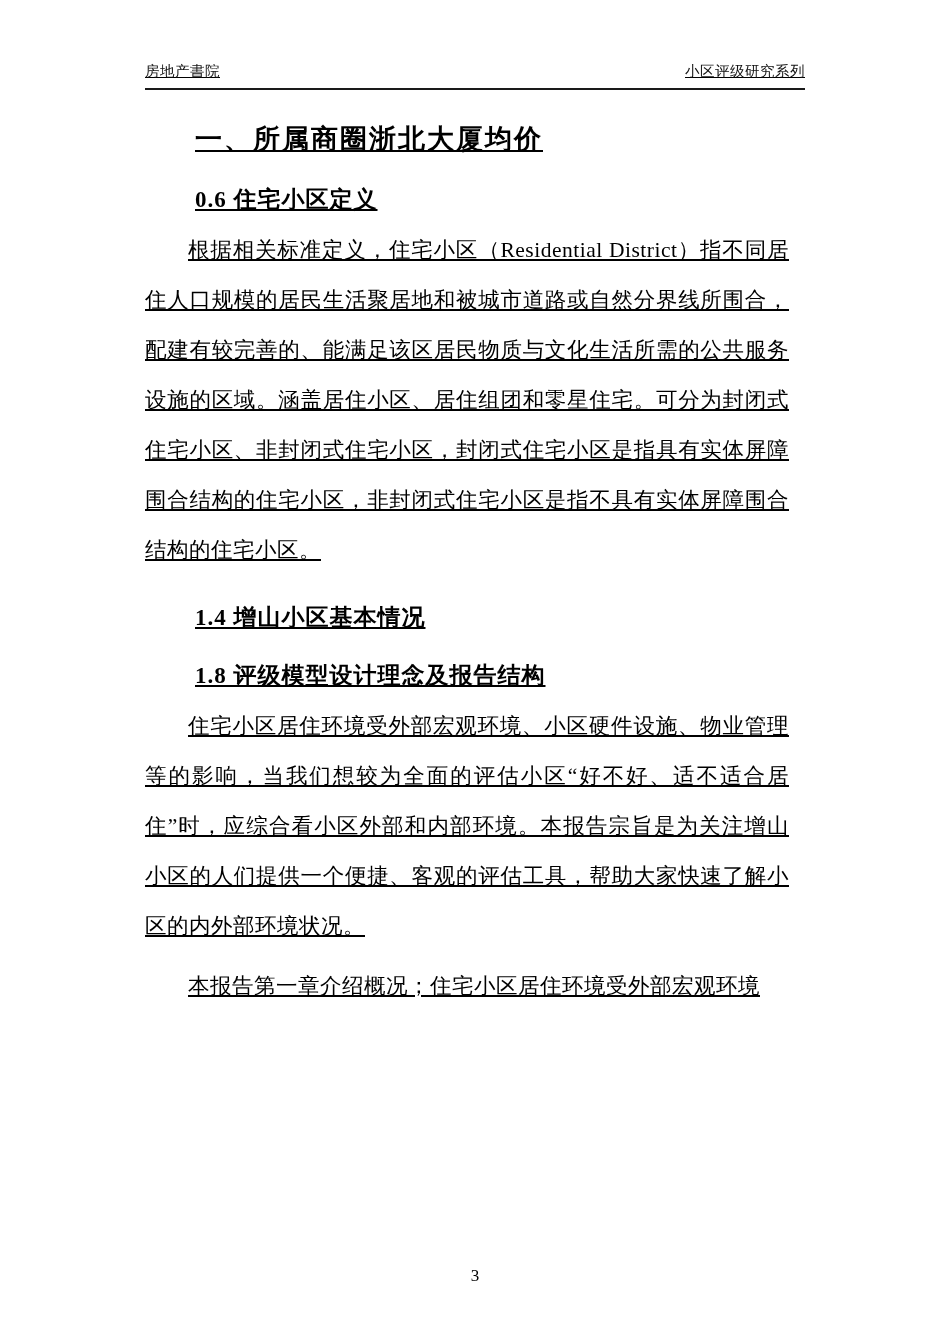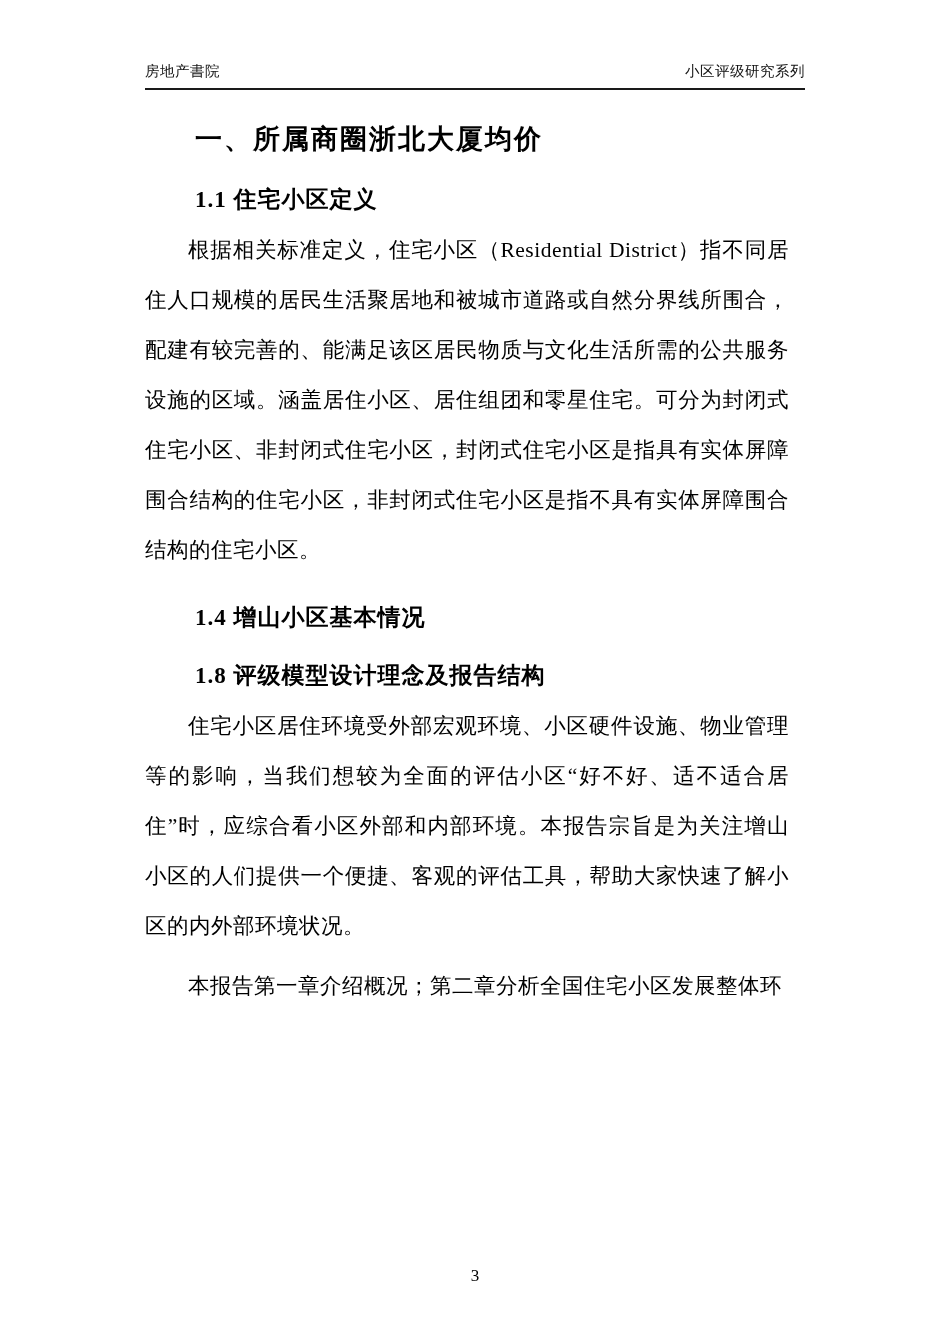--- a/index.html
+++ b/index.html
@@ -14,20 +14,21 @@
     overflow: hidden;
     font-family: "Liberation Serif", "DejaVu Serif", serif;
     color: #000000;
   }
   .page {
     box-sizing: border-box;
     width: 950px;
     height: 1344px;
     padding: 0 145px;
     position: relative;
+    text-decoration: underline;
   }
   .page-header {
     display: flex;
     justify-content: space-between;
     align-items: flex-end;
     padding-top: 62px;
     padding-bottom: 7px;
     border-bottom: 2px solid #1a1a1a;
     font-size: 14.5px;
     color: #111111;
@@ -78,31 +79,31 @@
 <div class="page">
 
   <header class="page-header">
     <span>房地产書院</span>
     <span>小区评级研究系列</span>
   </header>
 
   <h1 class="chapter-title">一、所属商圈浙北大厦均价</h1>
 
   <section class="doc-section">
-    <h2 class="section-heading">1.1 住宅小区定义</h2>
+    <h2 class="section-heading">0.6 住宅小区定义</h2>
     <p class="body-text">根据相关标准定义，住宅小区（Residential District）指不同居住人口规模的居民生活聚居地和被城市道路或自然分界线所围合，配建有较完善的、能满足该区居民物质与文化生活所需的公共服务设施的区域。涵盖居住小区、居住组团和零星住宅。可分为封闭式住宅小区、非封闭式住宅小区，封闭式住宅小区是指具有实体屏障围合结构的住宅小区，非封闭式住宅小区是指不具有实体屏障围合结构的住宅小区。</p>
   </section>
 
   <section class="doc-section">
     <h2 class="section-heading">1.4 增山小区基本情况</h2>
   </section>
 
   <section class="doc-section">
     <h2 class="section-heading">1.8 评级模型设计理念及报告结构</h2>
     <p class="body-text">住宅小区居住环境受外部宏观环境、小区硬件设施、物业管理等的影响，当我们想较为全面的评估小区“好不好、适不适合居住”时，应综合看小区外部和内部环境。本报告宗旨是为关注增山小区的人们提供一个便捷、客观的评估工具，帮助大家快速了解小区的内外部环境状况。</p>
-    <p class="body-text">本报告第一章介绍概况；第二章分析全国住宅小区发展整体环</p>
+    <p class="body-text">本报告第一章介绍概况；住宅小区居住环境受外部宏观环境</p>
   </section>
 
   <footer class="page-footer">
     <span>3</span>
   </footer>
 
 </div>
 
 </body></html>

